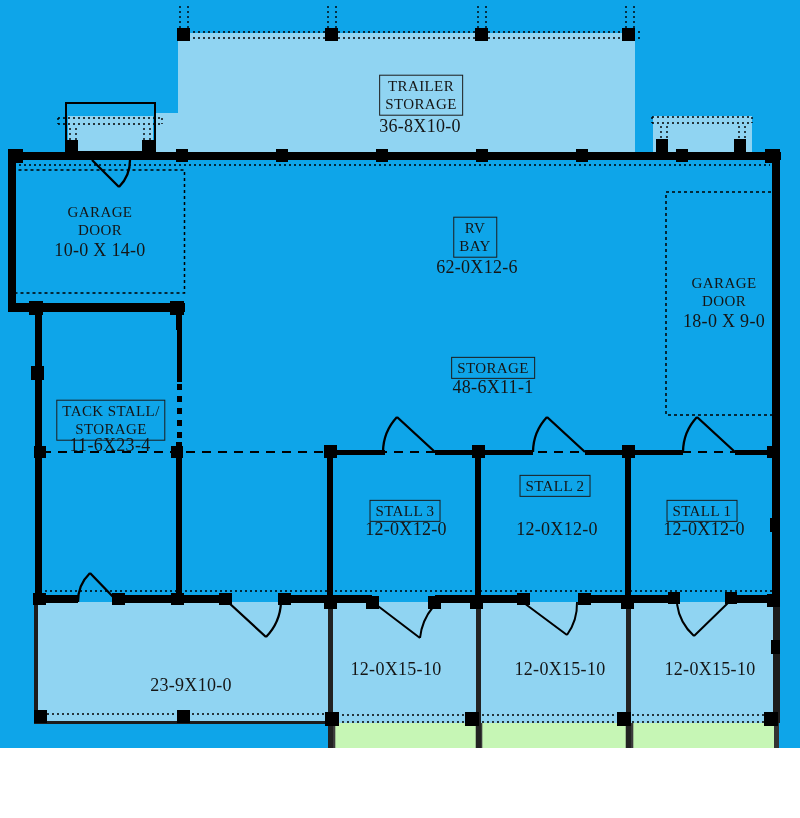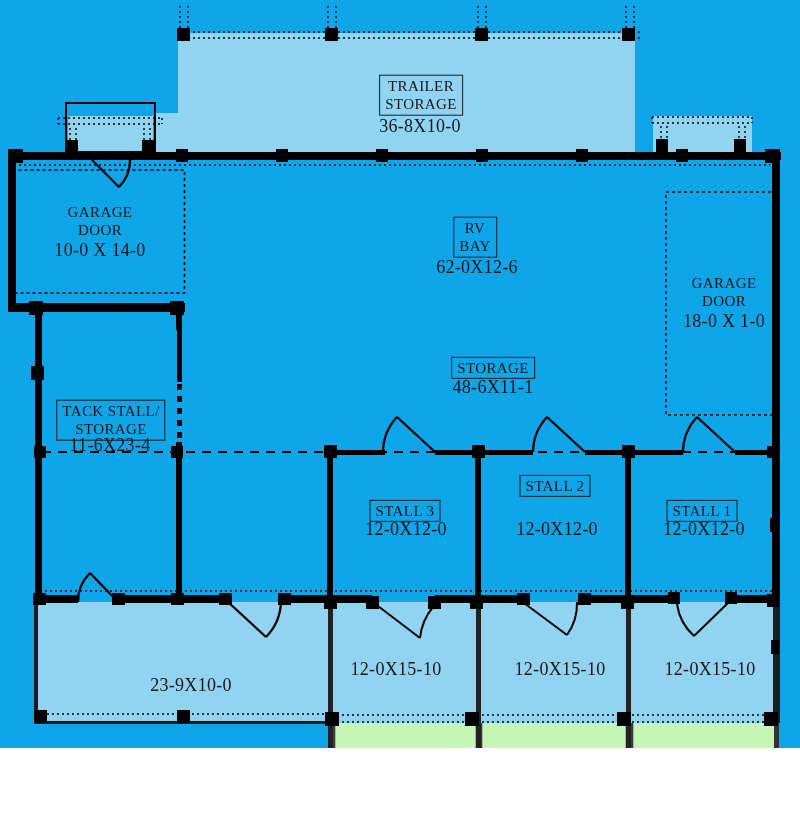--- a/index.html
+++ b/index.html
@@ -215,21 +215,21 @@
     <div class="box">
       <div>RV</div>
       <div>BAY</div>
     </div>
   </div>
   <div class="lbl dim" style="left:477px;top:268px">62-0X12-6</div>
 
   <div class="lbl" style="left:724px;top:303px">
     <div>GARAGE</div>
     <div>DOOR</div>
-    <div class="dim">18-0 X 1-0</div>
+    <div class="dim">18-0 X 9-0</div>
   </div>
 
   <div class="lbl" style="left:493px;top:368px">
     <div class="box">
       <div>STORAGE</div>
     </div>
   </div>
   <div class="lbl dim" style="left:493px;top:388px">48-6X11-1</div>
 
   <div class="lbl" style="left:111px;top:420px">

